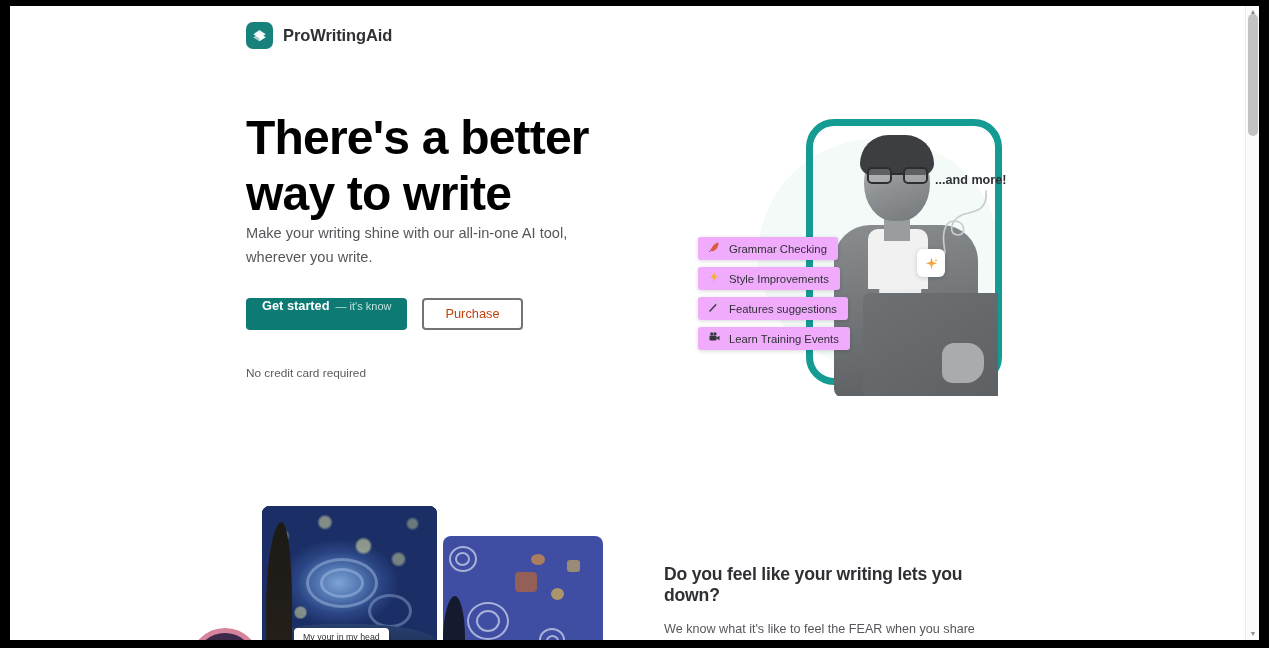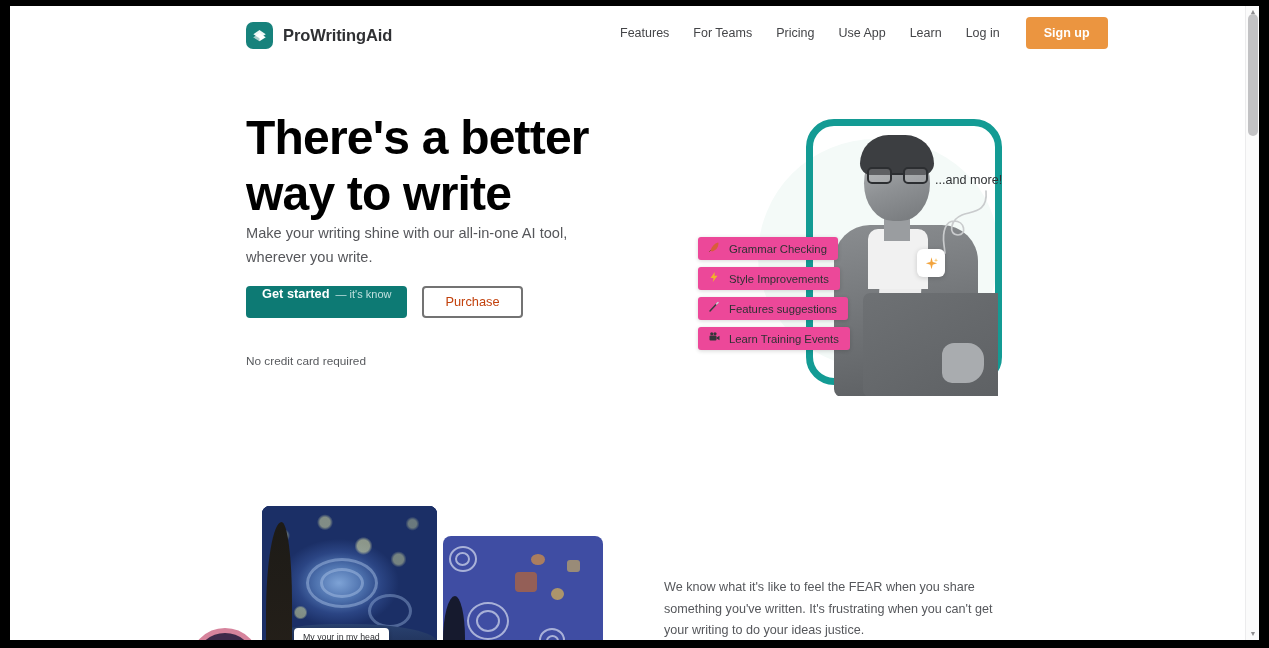--- a/index.html
+++ b/index.html
@@ -136,21 +136,21 @@
     color: #000000;
     letter-spacing: -0.8px;
   }
   #hero-subtitle {
     font-size: 14.6px;
     line-height: 1.62;
     color: #55565a;
     width: 330px;
   }
   #hero-actions {
-    margin-top: 16px;
+    margin-top: 28px;
     display: flex;
     align-items: center;
     gap: 15px;
   }
   #get-started-button {
     background: #0d7a74;
     border: none;
     border-radius: 4px;
     padding: 0 16px;
     height: 32px;
@@ -279,21 +279,21 @@
   }
 
   
   #feature-list {
     position: absolute;
     left: 28px; top: 136px;
     display: flex; flex-direction: column; gap: 7px;
     z-index: 5;
   }
   .feature-pill {
-    background: #ec4899;
+    background: #f0abfc;
     border-radius: 3px;
     box-shadow: 0 1px 4px rgba(0,0,0,0.16);
     height: 23px;
     padding: 0 11px 0 9px;
     display: flex; align-items: center; gap: 8px;
     width: max-content;
   }
   .feature-pill-icon {
     font-size: 11.5px; line-height: 1; width: 14px; text-align: center;
   }
@@ -313,21 +313,21 @@
     z-index: 6;
     font-size: 15px;
     color: #f2a33c;
   }
 
   
   #and-more-label {
     position: absolute;
     left: 265px; top: 72px;
     font-size: 12.6px;
-    font-weight: normal;
+    font-weight: bold;
     color: #2f3134;
     white-space: nowrap;
     z-index: 6;
   }
   #and-more-squiggle {
     position: absolute;
     left: 268px; top: 86px;
     width: 52px; height: 72px;
     z-index: 5;
   }
@@ -455,29 +455,20 @@
         <span id="brand-logo">
           <svg width="17" height="17" viewBox="0 0 24 24" aria-hidden="true">
             <path d="M3.2 14.6 L12 8.6 L20.8 14.6 L12 20.2 Z" fill="#ffffff"></path>
             <path d="M3.2 10.4 L12 4.4 L20.8 10.4 L12 16.0 Z" fill="#ffffff" opacity="0.93"></path>
             <path d="M3.2 10.4 L12 16.0 L12 20.2 L3.2 14.6 Z" fill="#0e6f69" opacity="0.35"></path>
           </svg>
         </span>
         <span id="brand-name">ProWritingAid</span>
       </a>
 
-      <nav id="main-nav">
-        <a class="nav-link" href="#">Features</a>
-        <a class="nav-link" href="#">For Teams</a>
-        <a class="nav-link" href="#">Pricing</a>
-        <a class="nav-link" href="#">Use App</a>
-        <a class="nav-link" href="#">Learn</a>
-        <a class="nav-link" href="#">Log in</a>
-        <button id="signup-button">Sign up</button>
-      </nav>
 
     </header>
 
     <section id="hero-copy">
       <h1 id="hero-title">There's a better way to write</h1>
       <p id="hero-subtitle">Make your writing shine with our all-in-one AI tool, wherever you write.</p>
 
       <div id="hero-actions">
         <button id="get-started-button">
           <span id="get-started-label">Get started</span>
@@ -584,20 +575,21 @@
       <div class="sk-spiral" style="left:96px; top:92px; width:26px; height:24px;"></div>
       <div class="sk-spiral" style="left:103px;top:99px; width:13px; height:12px;"></div>
       <div class="sk-star" style="left:88px; top:18px; width:14px; height:11px; background:#c58a4e; opacity:.8;"></div>
       <div class="sk-star" style="left:124px;top:24px; width:13px; height:12px; background:#b8a06a; opacity:.75; border-radius:3px;"></div>
       <div class="sk-star" style="left:108px;top:52px; width:13px; height:12px; background:#c8a75c; opacity:.8;"></div>
       <div class="sk-star" style="left:72px; top:36px; width:22px; height:20px; background:#b2653e; opacity:.75; border-radius:4px;"></div>
       <div class="sk-cypress"></div>
     </div>
 
     <section id="lower-copy">
+      <h2 id="lower-heading">Do you feel like your writing lets you down?</h2>
       <p id="lower-body">We know what it's like to feel the FEAR when you share something you've written. It's frustrating when you can't get your writing to do your ideas justice.</p>
     </section>
 
   </div>
 
   <div id="scrollbar">
     <div id="scroll-arrow-up">▲</div>
     <div id="scrollbar-thumb"></div>
     <div id="scroll-arrow-down">▼</div>
   </div>

